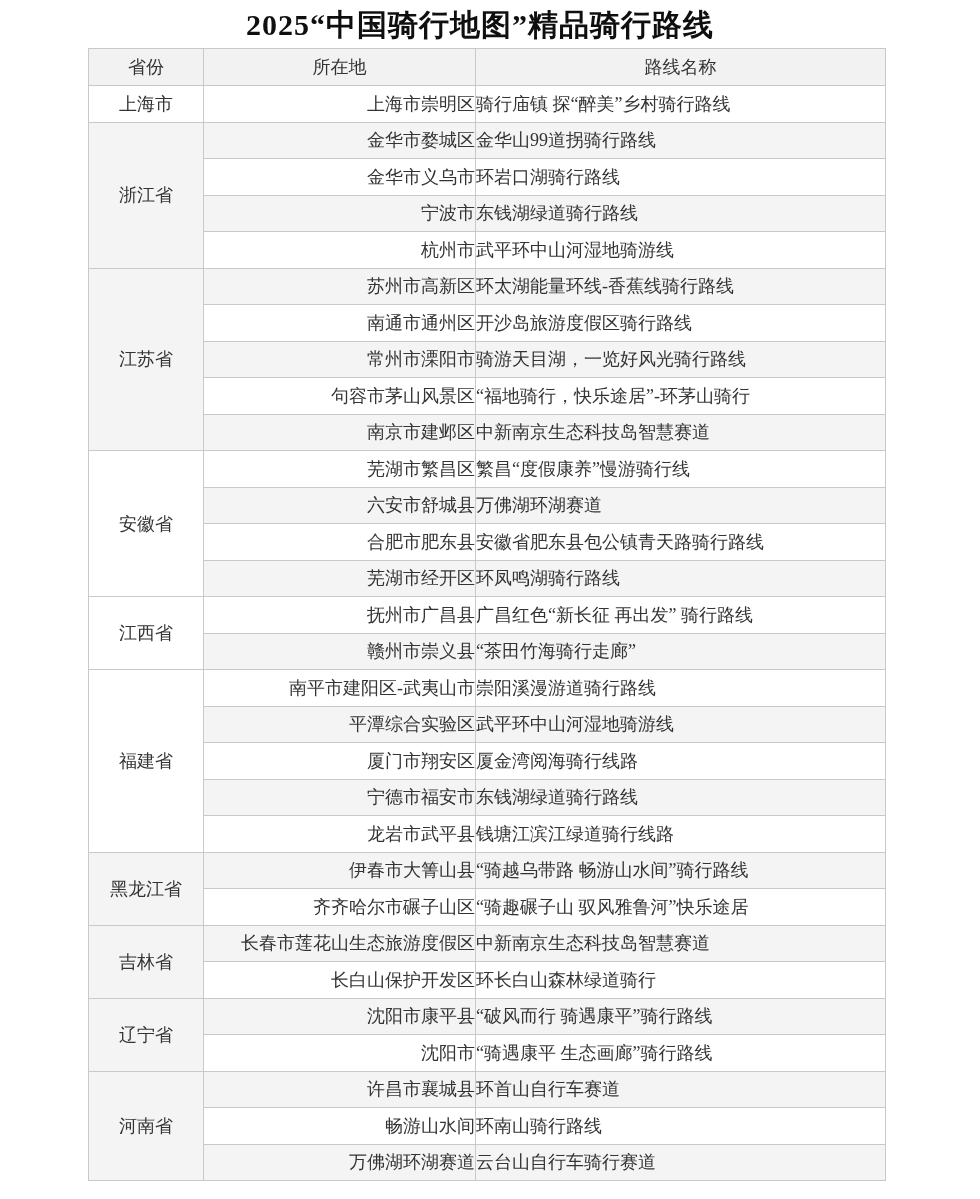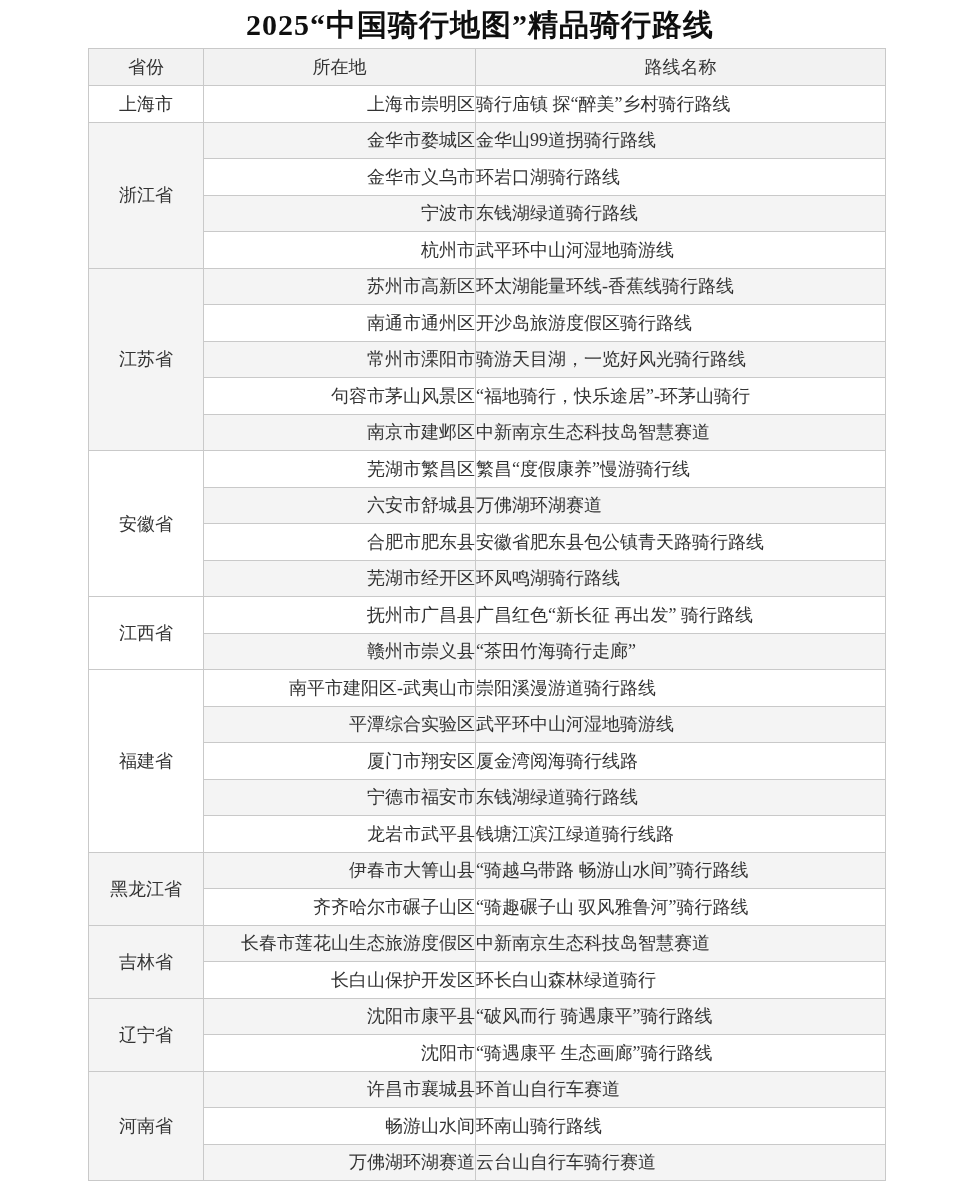--- a/index.html
+++ b/index.html
@@ -170,21 +170,21 @@
           <td class="loc">龙岩市武平县</td>
           <td class="route">钱塘江滨江绿道骑行线路</td>
         </tr>
         <tr class="stripe">
           <td class="province" rowspan="2">黑龙江省</td>
           <td class="loc">伊春市大箐山县</td>
           <td class="route">“骑越乌带路 畅游山水间”骑行路线</td>
         </tr>
         <tr>
           <td class="loc">齐齐哈尔市碾子山区</td>
-          <td class="route">“骑趣碾子山 驭风雅鲁河”骑行路线</td>
+          <td class="route">“骑趣碾子山 驭风雅鲁河”快乐途居</td>
         </tr>
         <tr class="stripe">
           <td class="province" rowspan="2">吉林省</td>
           <td class="loc">长春市莲花山生态旅游度假区</td>
           <td class="route">中新南京生态科技岛智慧赛道</td>
         </tr>
         <tr>
           <td class="loc">长白山保护开发区</td>
           <td class="route">环长白山森林绿道骑行</td>
         </tr>

